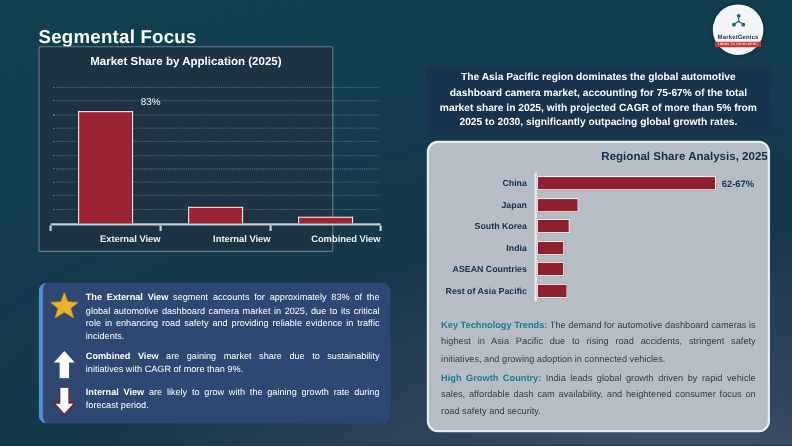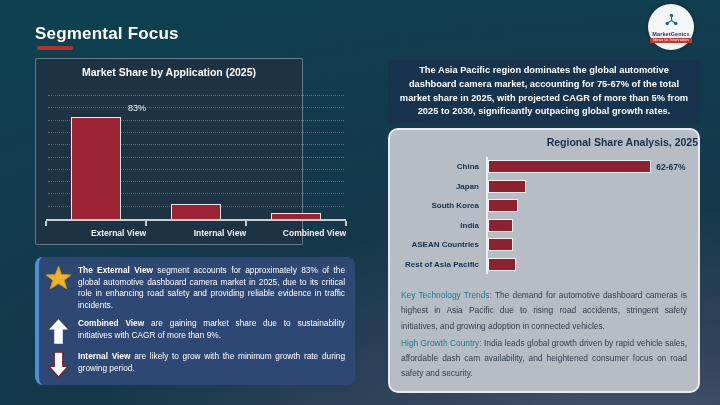--- a/index.html
+++ b/index.html
@@ -11,21 +11,21 @@
       #0e4050;
   }
   
   .page-title{position:absolute;left:35px;top:24px;margin:0;font-size:17px;font-weight:bold;color:#ffffff;letter-spacing:.2px;}
   .title-underline{position:absolute;left:37px;top:46px;width:36px;height:4px;background:#b92f2f;border-radius:2px;}
   .logo{position:absolute;right:26px;top:4px;width:46px;height:46px;border-radius:50%;background:#f4f5f6;
         display:flex;flex-direction:column;align-items:center;justify-content:center;gap:1px;box-shadow:0 0 4px rgba(0,0,0,.35);}
   .logo .brand{font-size:5.5px;font-weight:bold;color:#20356b;letter-spacing:.1px;}
   .logo .tagline{font-size:3.8px;color:#fff;background:#c23b33;padding:.5px 3px;border-radius:1px;letter-spacing:.2px;}
   
-  .panel-chart{position:absolute;left:35px;top:58px;width:268px;height:187px;background:#1d3243;
+  .panel-chart{position:absolute;left:35px;top:42px;width:268px;height:187px;background:#1d3243;
                border:1px solid rgba(165,180,192,.55);border-radius:2px;}
   .chart-title{margin-top:7px;text-align:center;font-size:10.5px;font-weight:bold;color:#ffffff;}
   .vplot{position:absolute;left:10px;top:39px;width:300px;height:123px;border-bottom:2px solid #c6ced4;display:flex;}
   .gridline{position:absolute;left:2px;right:2px;height:0;border-top:1px dotted rgba(255,255,255,.28);}
   .vcell{flex:1;position:relative;display:flex;align-items:flex-end;justify-content:center;height:100%;}
   .vbar{width:50px;border:1.5px solid #e9e9e9;border-bottom:none;}
   .vbar-label{position:absolute;left:0;width:100%;text-align:right;font-size:9px;color:#f2f5f7;}
   .vtick{position:absolute;bottom:-7px;width:2px;height:5px;background:#c6ced4;margin-left:-1px;}
   .cat-row{position:absolute;left:10px;top:169px;width:300px;display:flex;}
   .cat-label{flex:1;text-align:right;font-size:8.5px;font-weight:bold;color:#eef3f6;}
@@ -46,21 +46,21 @@
                   border:2px solid #e8ebee;border-radius:10px;}
   .rp-title{margin-top:6px;text-align:right;font-size:10.5px;font-weight:bold;color:#15304c;}
   .rp-chart{position:absolute;top:27px;left:8px;right:8px;}
   .hrow{display:flex;align-items:center;height:19.5px;}
   .hlabel{width:88px;flex:none;text-align:right;padding-right:7px;font-size:8px;font-weight:bold;color:#15304c;}
   .htrack{flex:1;height:100%;border-left:2px solid #eef0f3;display:flex;align-items:center;}
   .hbar{height:13px;border:1.5px solid #f2f2f2;}
   .hval{font-size:8.5px;font-weight:bold;color:#15304c;margin-left:5px;white-space:nowrap;}
   .rp-notes{position:absolute;top:158px;left:11px;right:11px;}
   .rp-notes p{margin:0 0 2px 0;font-size:8.4px;line-height:1.82;color:#2f3e4b;text-align:justify;}
-  .rp-notes .lead{font-weight:normal;color:#1e7b8e;}
+  .rp-notes .lead{font-weight:bold;color:#1e7b8e;}
 </style>
 </head>
 <body>
 
 <div class="slide">
 
   <h1 class="page-title">Segmental Focus</h1>
   <div class="title-underline"></div>
 
   <div class="logo">
@@ -129,21 +129,21 @@
         </svg>
       </span>
       <p class="ins-text"><b>Combined View</b><span> are gaining market share due to sustainability initiatives with CAGR of more than 9%.</span></p>
     </div>
     <div class="ins-item">
       <span class="ins-icon">
         <svg width="19" height="25" viewBox="0 0 20 26">
           <path d="M10 26 L20 15 L14.5 15 L14.5 0 L5.5 0 L5.5 15 L0 15 Z" fill="#ffffff" stroke="#7e1f2b" stroke-width="1.4"></path>
         </svg>
       </span>
-      <p class="ins-text"><b>Internal View</b><span> are likely to grow with the minimum growth rate during growing period.</span></p>
+      <p class="ins-text"><b>Internal View</b><span> are likely to grow with the gaining growth rate during forecast period.</span></p>
     </div>
   </section>
 
   <section class="callout">
     <p>The Asia Pacific region dominates the global automotive dashboard camera market, accounting for 75-67% of the total market share in 2025, with projected CAGR of more than 5% from 2025 to 2030, significantly outpacing global growth rates.</p>
   </section>
 
   <section class="regional-panel">
     <div class="rp-title">Regional Share Analysis, 2025</div>
     <div class="rp-chart">

